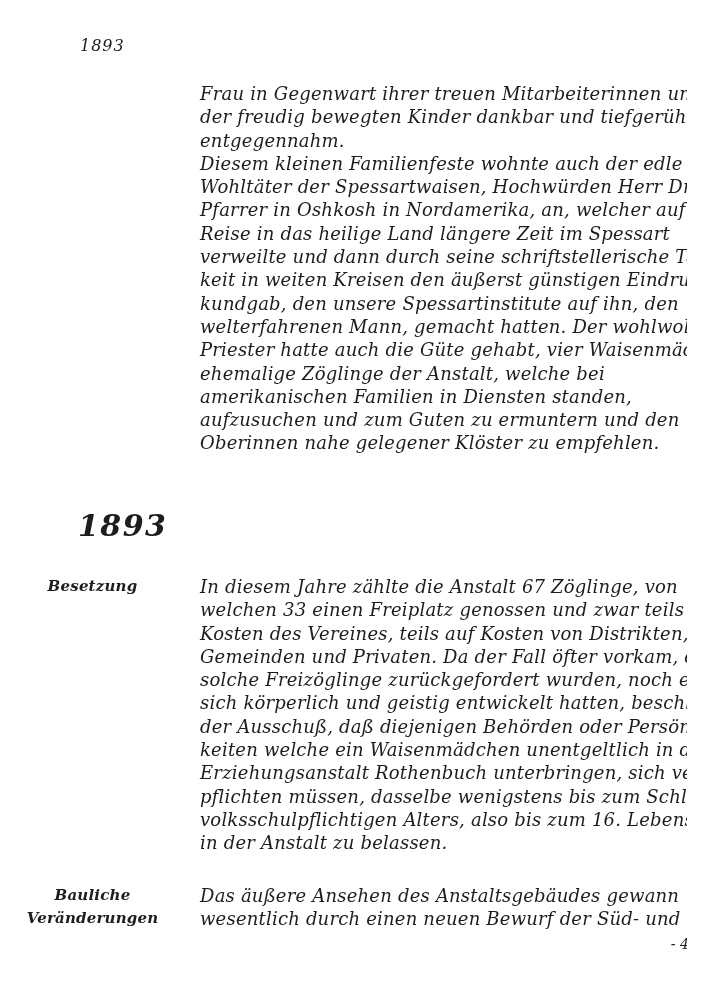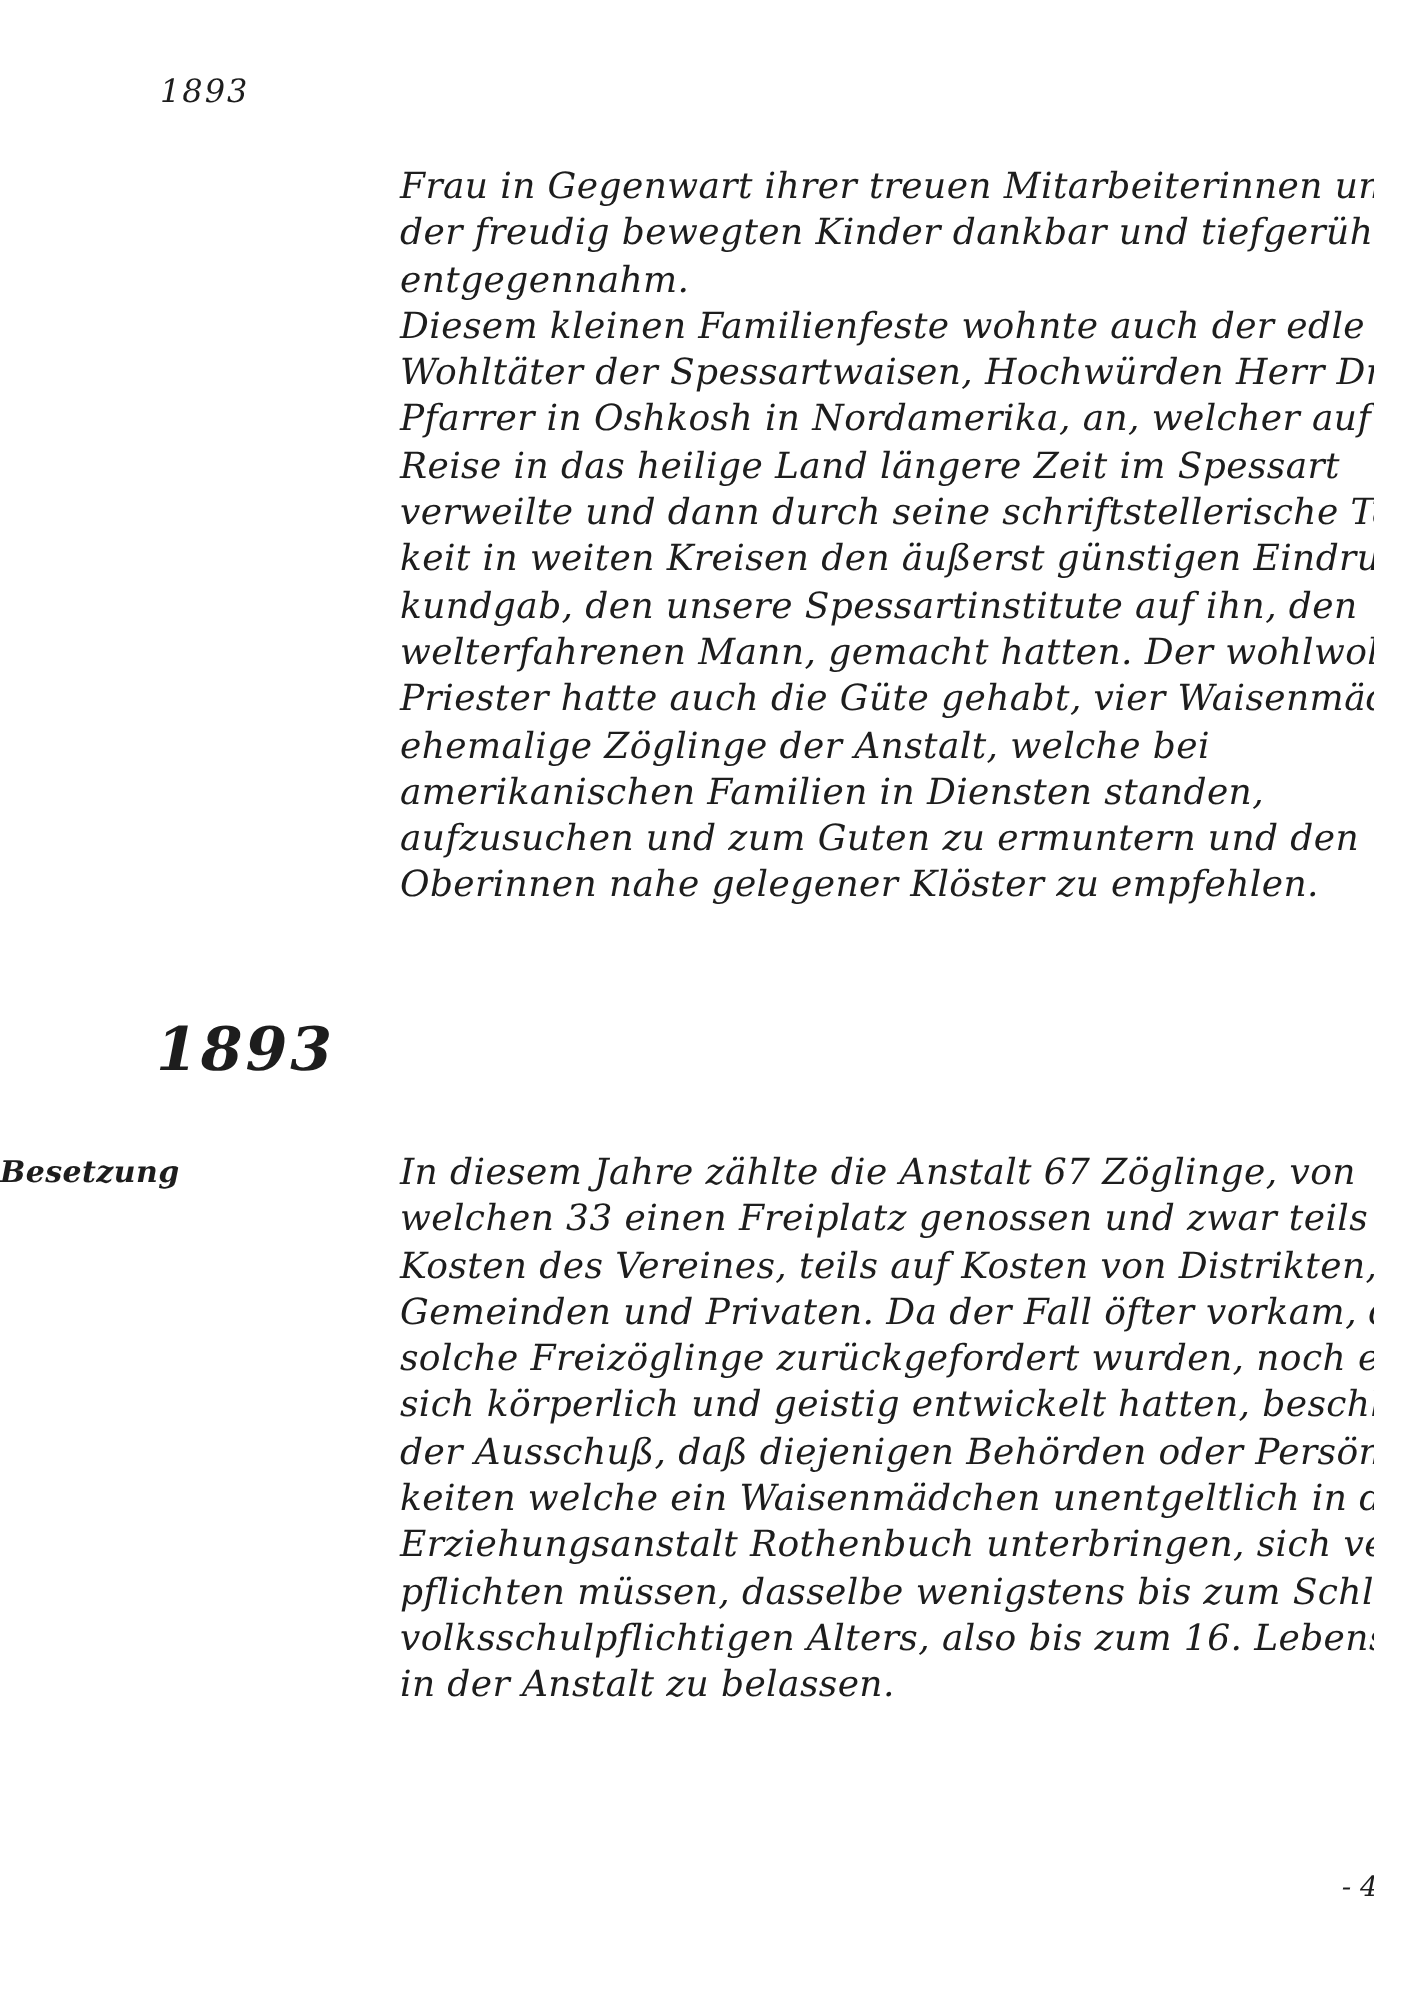--- a/index.html
+++ b/index.html
@@ -47,21 +47,21 @@
     position: absolute;
     left: 0;
     display: grid;
     grid-template-columns: 185px 1fr;
     column-gap: 15px;
   }
   .section-besetzung { top: 575px; }
   .section-bauliche  { top: 884px; }
   .section-label {
     white-space: pre-line;
-    text-align: left;
+    text-align: center;
     font-size: 15px;
     font-weight: bold;
     line-height: 23.3px;
     letter-spacing: 0.2px;
   }
   .page-number {
     position: absolute;
     left: 0;
     top: 936px;
     width: 707px;
@@ -104,16 +104,22 @@
 solche Freizöglinge zurückgefordert wurden, noch ehe sie
 sich körperlich und geistig entwickelt hatten, beschloß
 der Ausschuß, daß diejenigen Behörden oder Persönlich-
 keiten welche ein Waisenmädchen unentgeltlich in der
 Erziehungsanstalt Rothenbuch unterbringen, sich ver-
 pflichten müssen, dasselbe wenigstens bis zum Schluße des
 volksschulpflichtigen Alters, also bis zum 16. Lebensjahre,
 in der Anstalt zu belassen.</div>
   </div>
 
+  <div class="section section-bauliche">
+    <div class="section-label">Bauliche
+Veränderungen</div>
+    <div class="body-text">Das äußere Ansehen des Anstaltsgebäudes gewann
+wesentlich durch einen neuen Bewurf der Süd- und</div>
+  </div>
 
   <div class="page-number">- 40 -</div>
 
 </div>
 
 </body></html>

